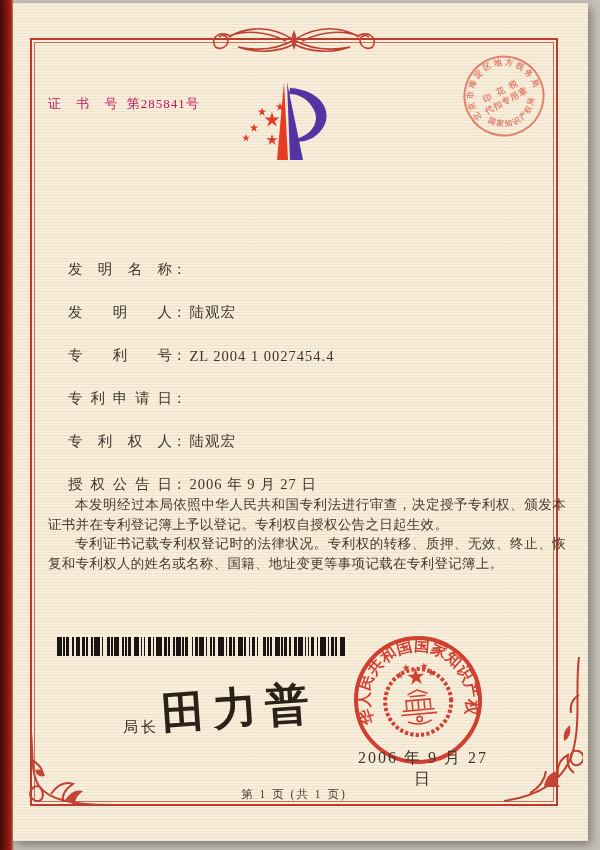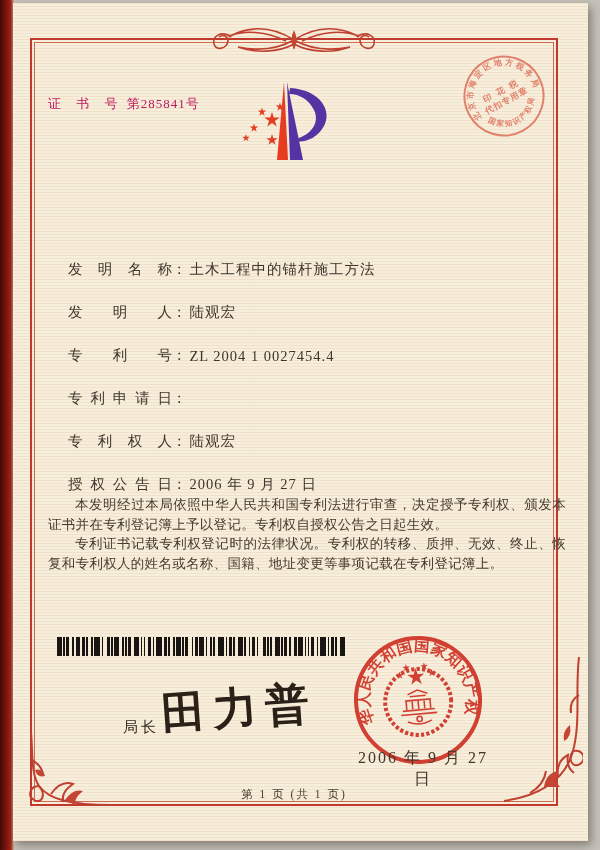--- a/index.html
+++ b/index.html
@@ -138,21 +138,20 @@
       </text>
       <text x="48" y="45" font-size="8.5" font-weight="bold" fill="#dd6f5a" text-anchor="middle" letter-spacing="2">印 花 税</text>
       <text x="48" y="56" font-size="8.5" font-weight="bold" fill="#dd6f5a" text-anchor="middle" letter-spacing="1">代扣专用章</text>
     </svg>
 
 
     <div class="abs fields">
       <div class="field-row">
         <span class="field-label">发明名称</span>
           <span class="field-colon">：</span>
-        <span class="field-value">土木工程中的锚杆施工方法</span>
       </div>
       <div class="field-row">
         <span class="field-label">发明人</span>
           <span class="field-colon">：</span>
         <span class="field-value">陆观宏</span>
       </div>
       <div class="field-row">
         <span class="field-label">专利号</span>
           <span class="field-colon">：</span>
         <span class="field-value">ZL 2004 1 0027454.4</span>

